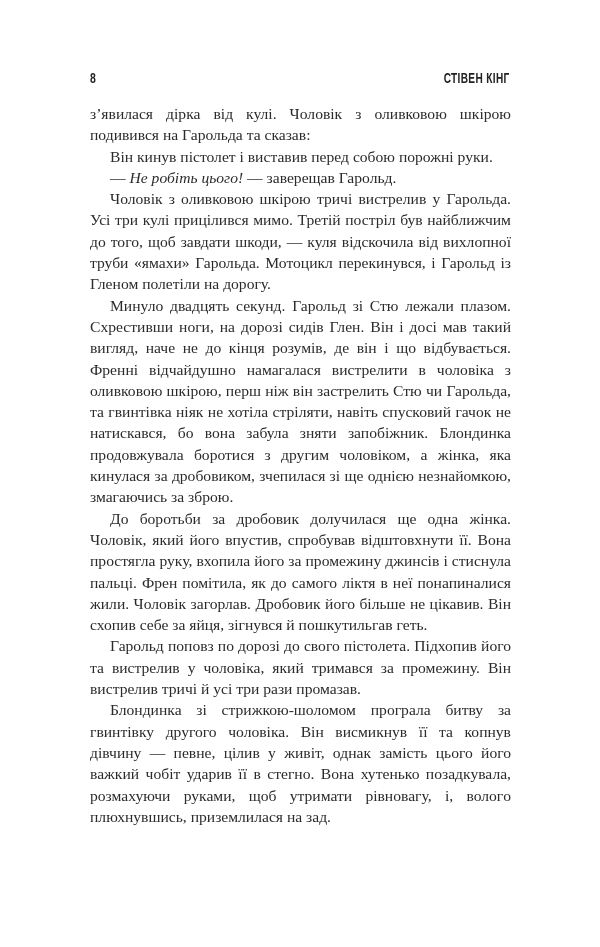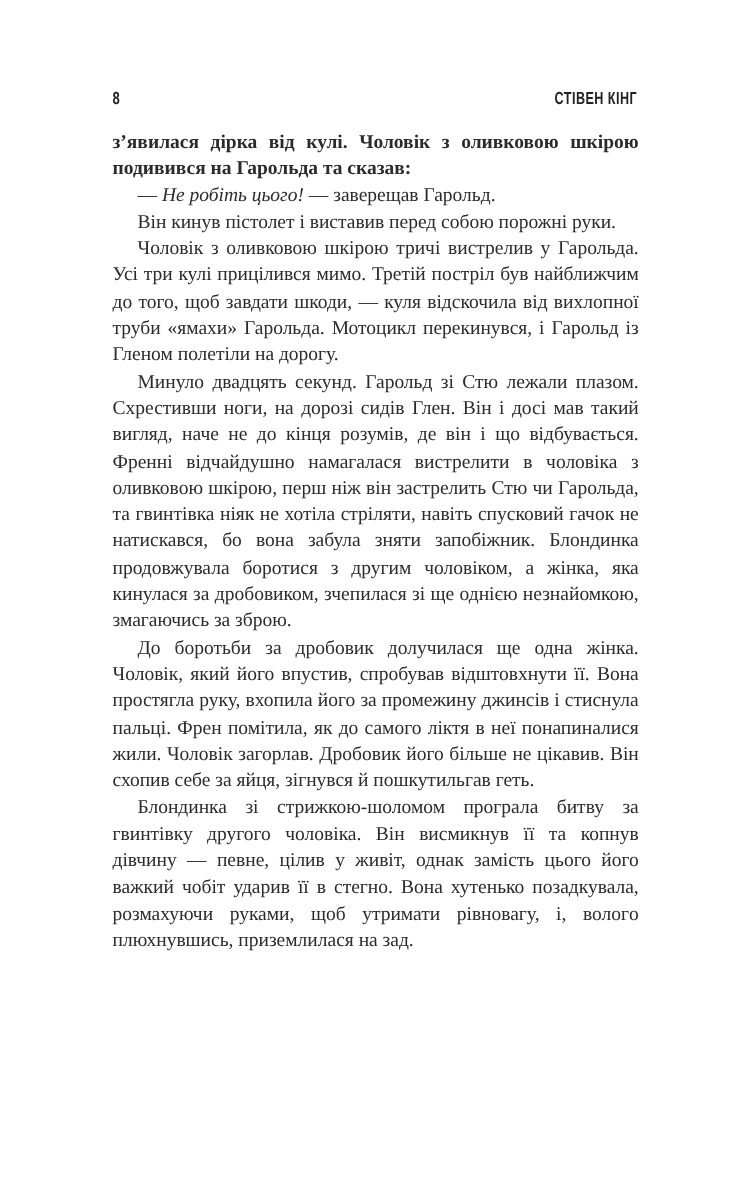--- a/index.html
+++ b/index.html
@@ -22,32 +22,33 @@
       font-family: "Liberation Sans", "DejaVu Sans", sans-serif; font-weight: bold;
       font-size: 14px; letter-spacing: 0.5px; color: #222;
       transform: scaleX(0.72); transform-origin: right center; white-space: nowrap;
     }
     .body-text {
       position: absolute; top: 103px; left: 90px; width: 421px;
       font-size: 15.6px; line-height: 21.3px; text-align: justify;
       hyphens: manual;
     }
     .body-text p { margin: 0; text-indent: 20px; }
-    .body-text p.first { text-indent: 0; font-weight: bold; }
+    .body-text p.first { text-indent: 0; }
     .body-text em { font-style: italic; }
   </style>
 </head>
 <body>
 
 <div class="header">
   <span class="page-number">8</span>
   <span class="running-head">СТІВЕН КІНГ</span>
 </div>
 
 <div class="body-text">
   <p class="first">з’явилася дірка від кулі. Чоловік з оливковою шкірою подивився на Гарольда та сказав:</p>
+  <p>Він кинув пістолет і виставив перед собою порожні руки.</p>
   <p><span>— </span><em>Не робіть цього!</em><span> — заверещав Гарольд.</span></p>
-  <p>Він кинув пістолет і виставив перед собою порожні руки.</p>
   <p>Чоловік з оливковою шкірою тричі вистрелив у Гарольда. Усі три кулі прицілився мимо. Третій постріл був найближчим до того, щоб завдати шкоди, — куля відскочила від вихлопної труби «ямахи» Гарольда. Мотоцикл перекинувся, і Гарольд із Гленом полетіли на дорогу.</p>
   <p>Минуло двадцять секунд. Гарольд зі Стю лежали плазом. Схрестивши ноги, на дорозі сидів Глен. Він і досі мав такий вигляд, наче не до кінця розумів, де він і що відбувається. Френні відчайдушно намагалася вистрелити в чоловіка з оливковою шкірою, перш ніж він застрелить Стю чи Гарольда, та гвинтівка ніяк не хотіла стріляти, навіть спусковий гачок не натискався, бо вона забула зняти запобіжник. Блондинка продовжувала боротися з другим чоловіком, а жінка, яка кинулася за дробовиком, зчепилася зі ще однією незнайомкою, змагаючись за зброю.</p>
   <p>До боротьби за дробовик долучилася ще одна жінка. Чоловік, який його впустив, спробував відштовхнути її. Вона простягла руку, вхопила його за промежину джинсів і стиснула пальці. Френ помітила, як до самого ліктя в неї понапиналися жили. Чоловік загорлав. Дробовик його більше не цікавив. Він схопив себе за яйця, зігнувся й пошкутильгав геть.</p>
+  <p>Гарольд поповз по дорозі до свого пістолета. Підхопив його та вистрелив у чоловіка, який тримався за промежину. Він вистрелив тричі й усі три рази промазав.</p>
   <p>Блондинка зі стрижкою-шоломом програла битву за гвинтівку другого чоловіка. Він висмикнув її та копнув дівчину — певне, цілив у живіт, однак замість цього його важкий чобіт ударив її в стегно. Вона хутенько позадкувала, розмахуючи руками, щоб утримати рівновагу, і, вологo плюхнувшись, приземлилася на зад.</p>
 </div>
 
 </body></html>

